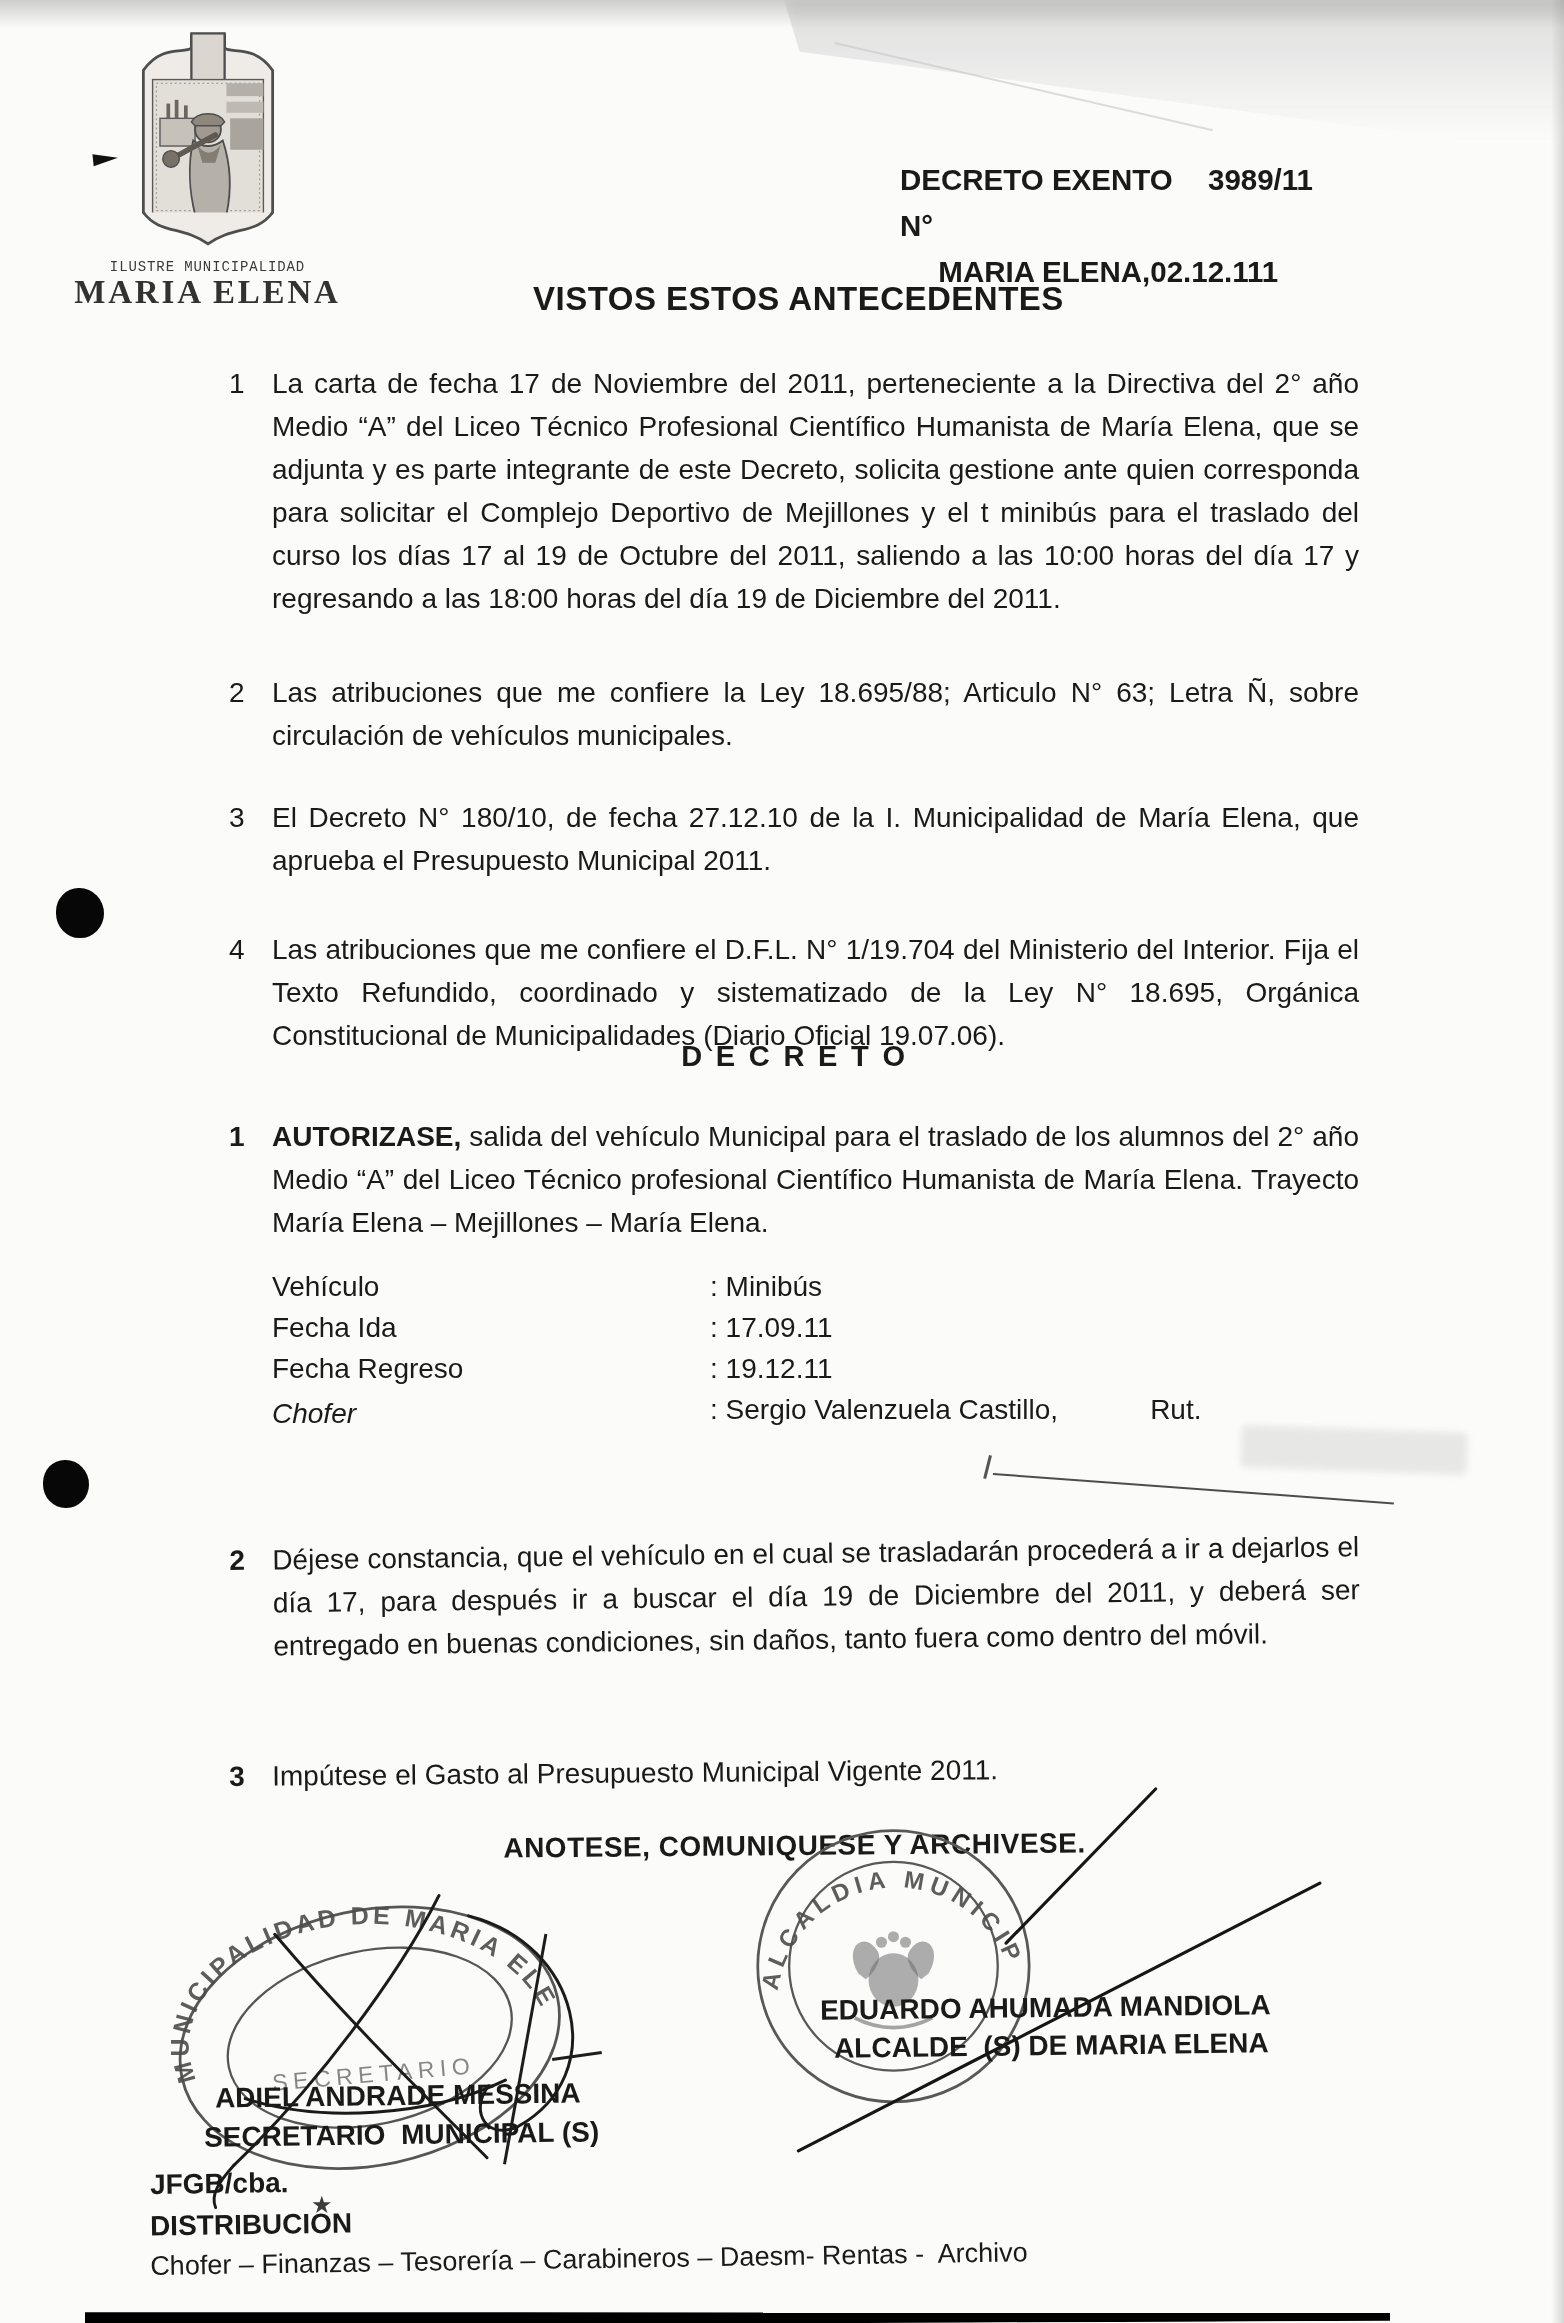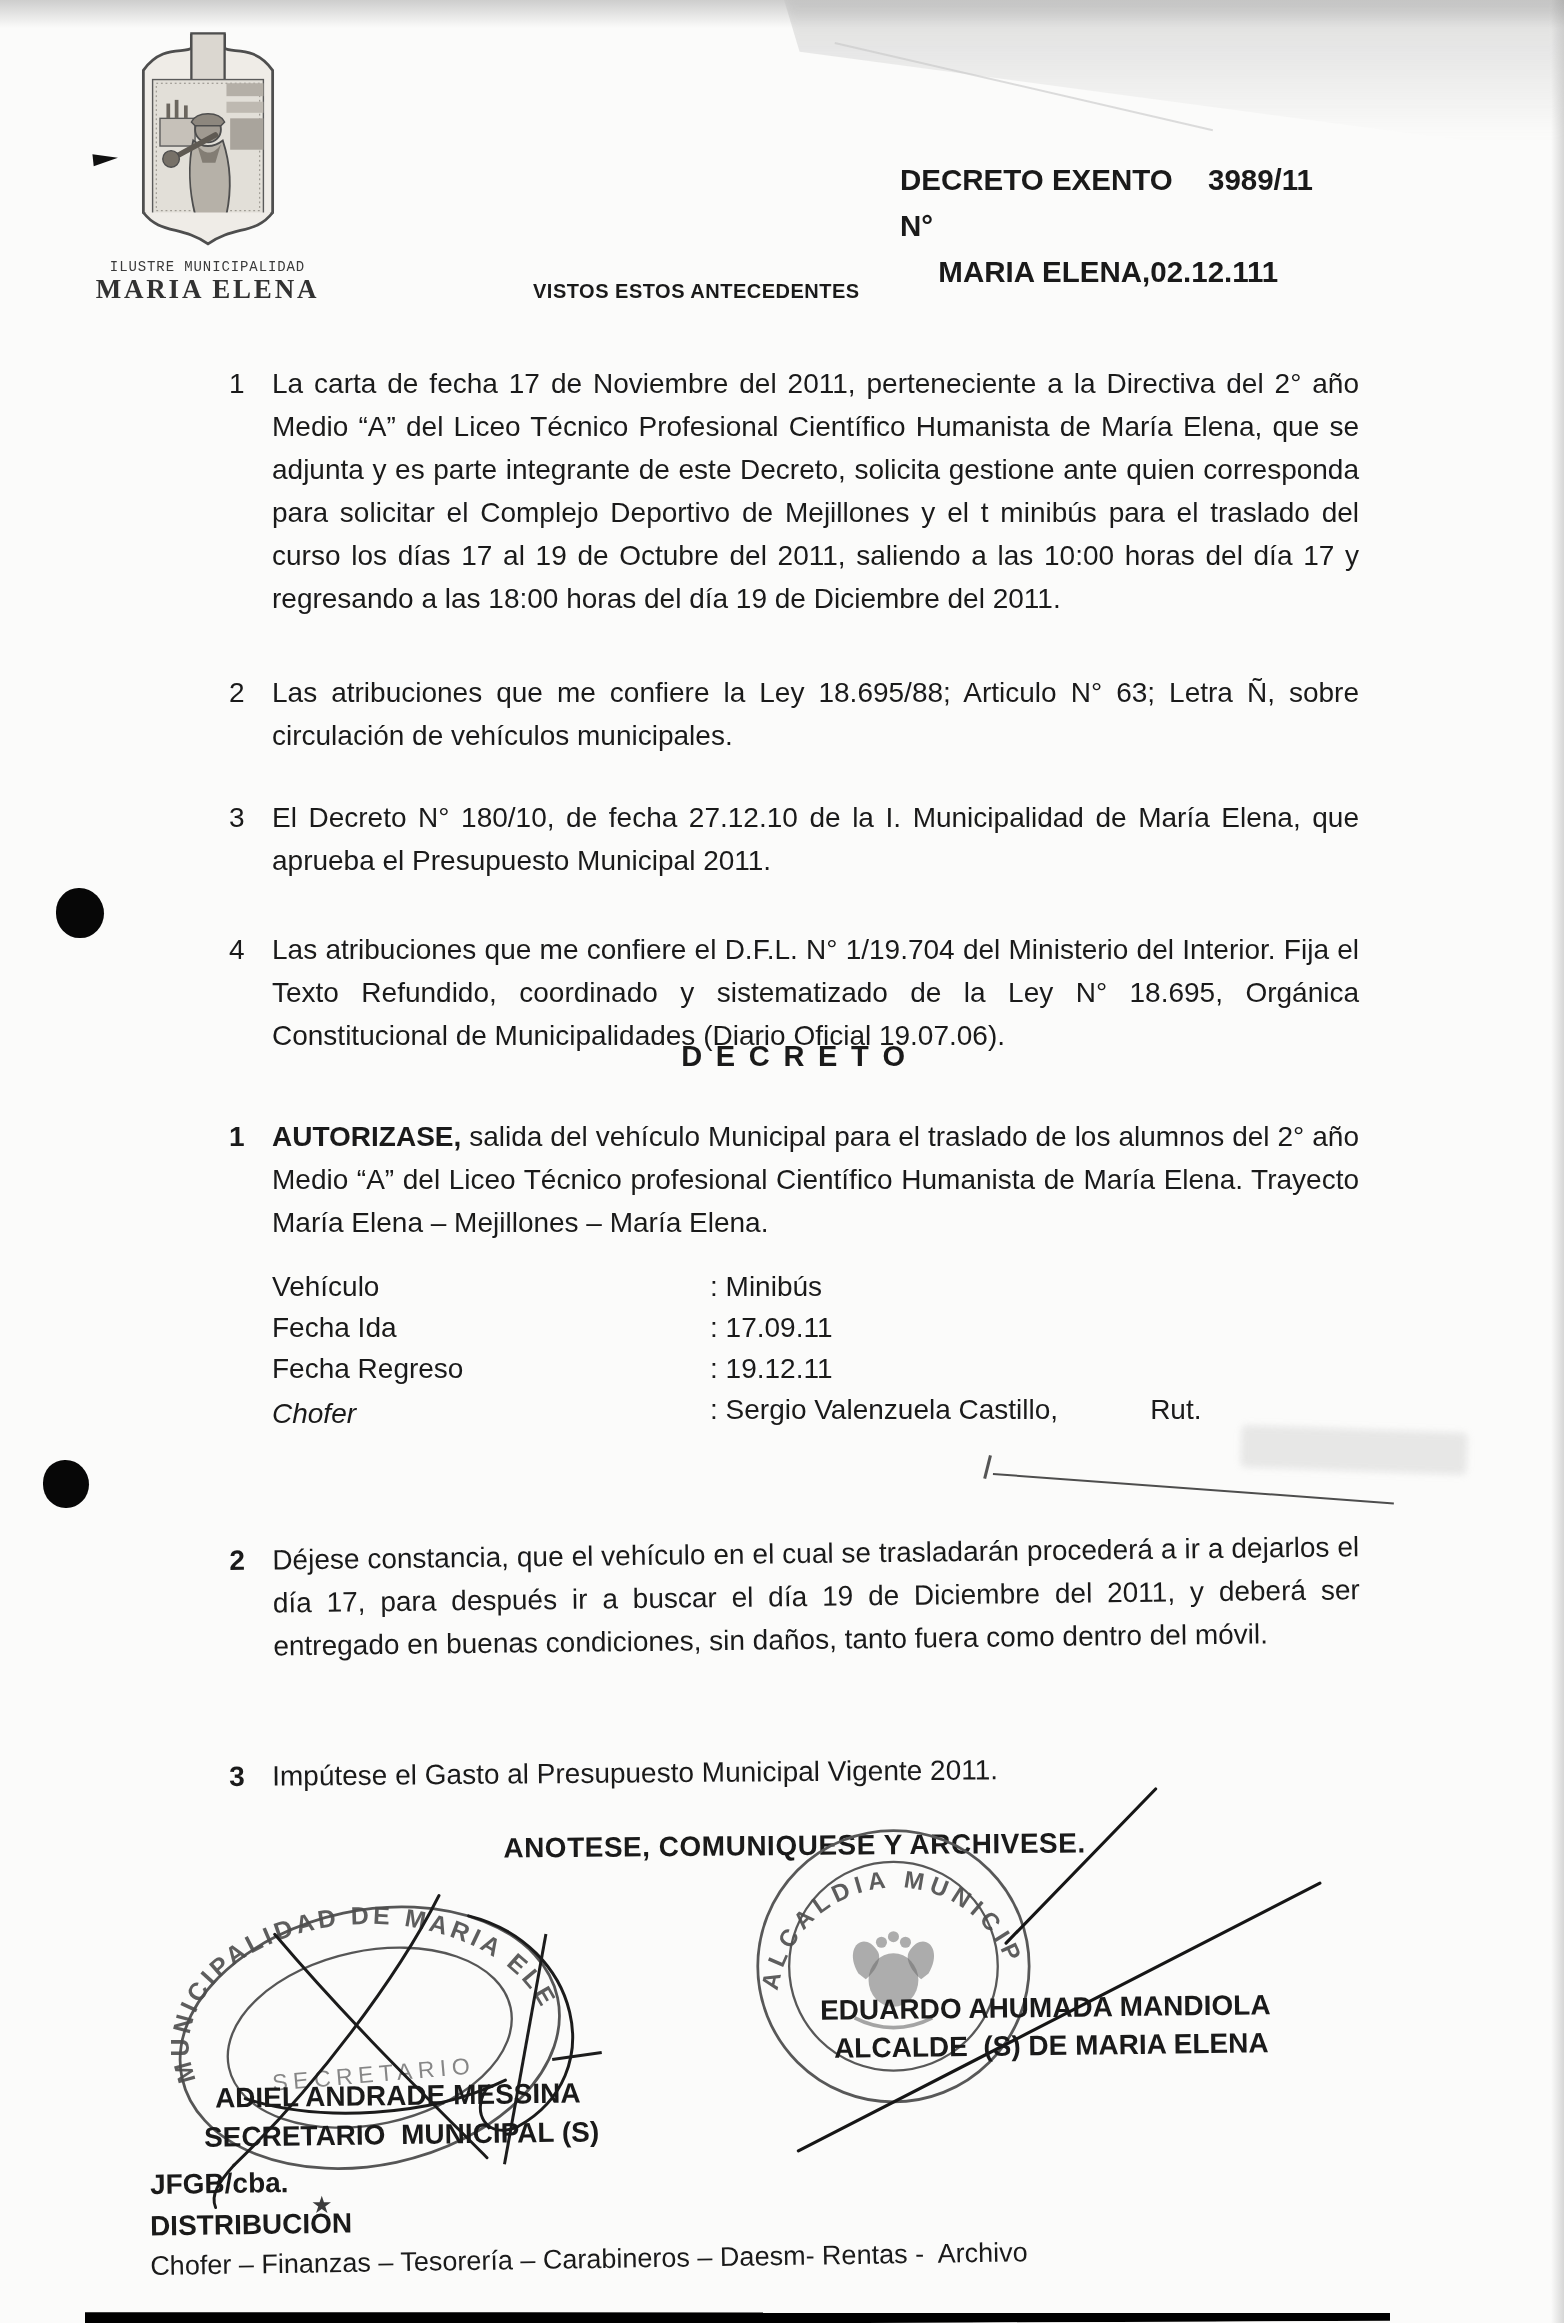--- a/index.html
+++ b/index.html
@@ -61,36 +61,36 @@
     <rect x="116" y="100" width="36" height="34" fill="#a9a49c"></rect>
     <path d="M78,112 a14,14 0 1 1 28,0 a14,14 0 1 1 -28,0" fill="#a09a91" stroke="#4e4e4e" stroke-width="2"></path>
     <path d="M74,104 C80,92 104,92 110,104 L106,108 L78,108 Z" fill="#8d877e" stroke="#4e4e4e" stroke-width="1.5"></path>
     <path d="M76,124 C70,150 72,180 78,204 L112,204 C118,176 116,148 108,124 C98,132 86,132 76,124 Z" fill="#b6b1a8" stroke="#4e4e4e" stroke-width="2"></path>
     <path d="M80,128 C88,140 98,140 106,128 L100,148 L86,148 Z" fill="#837d74"></path>
     <path d="M100,118 L56,142" stroke="#5f5a53" stroke-width="6" stroke-linecap="round"></path>
     <circle cx="52" cy="144" r="9" fill="#777168" stroke="#4e4e4e" stroke-width="1.5"></circle>
     <path d="M22,202 C40,226 64,216 92,236 C120,216 144,226 162,202" fill="#efece7" stroke="#4e4e4e" stroke-width="3"></path>
   </svg>
   <div class="abs logo-text" style="left:69px;top:259px;width:277px;font-family:Liberation Mono, monospace;font-size:14px;letter-spacing:0.9px;">ILUSTRE MUNICIPALIDAD</div>
-  <div class="abs logo-text b" style="left:69px;top:274px;width:277px;font-family:'Liberation Serif',serif;font-size:27px;letter-spacing:2.8px;color:#323232;">MARIA ELENA</div>
+  <div class="abs logo-text b" style="left:69px;top:274px;width:277px;font-family:'Liberation Serif',serif;font-size:33px;letter-spacing:2.8px;color:#323232;">MARIA ELENA</div>
 
   <div class="abs" style="left:93px;top:153px;width:0;height:0;border-left:25px solid #101010;border-top:6.5px solid transparent;border-bottom:6.5px solid transparent;transform:rotate(-6deg);"></div>
 
   <div class="abs decree-block">
     <div class="decree-line">
       <span>DECRETO EXENTO N°</span>
       <span>3989/11</span>
     </div>
     <div class="decree-line" style="padding-left:11px;padding-right:7.4px;">
       <span>MARIA ELENA,</span>
       <span>02.12.111</span>
     </div>
   </div>
 
-  <div class="abs title" style="left:533px;top:280px;font-size:20px;">VISTOS ESTOS ANTECEDENTES</div>
+  <div class="abs title" style="left:533px;top:280px;font-size:33px;">VISTOS ESTOS ANTECEDENTES</div>
 
   <div class="abs para body-text" style="left:229px;top:362px;width:1131px;">
     <div class="num">1</div>
     <div class="ptxt">La carta de fecha 17 de Noviembre del 2011, perteneciente a la Directiva del 2° año Medio “A” del Liceo Técnico Profesional Científico Humanista de María Elena, que se adjunta y es parte integrante de este Decreto, solicita gestione ante quien corresponda para solicitar el Complejo Deportivo de Mejillones y el t minibús para el traslado del curso los días 17 al 19 de Octubre del 2011, saliendo a las 10:00 horas del día 17 y regresando a las 18:00 horas del día 19 de Diciembre del 2011.</div>
   </div>
   <div class="abs para body-text" style="left:229px;top:671px;width:1131px;">
     <div class="num">2</div>
     <div class="ptxt">Las atribuciones que me confiere la Ley 18.695/88; Articulo N° 63; Letra Ñ, sobre circulación de vehículos municipales.</div>
   </div>
   <div class="abs para body-text" style="left:229px;top:796px;width:1131px;">

